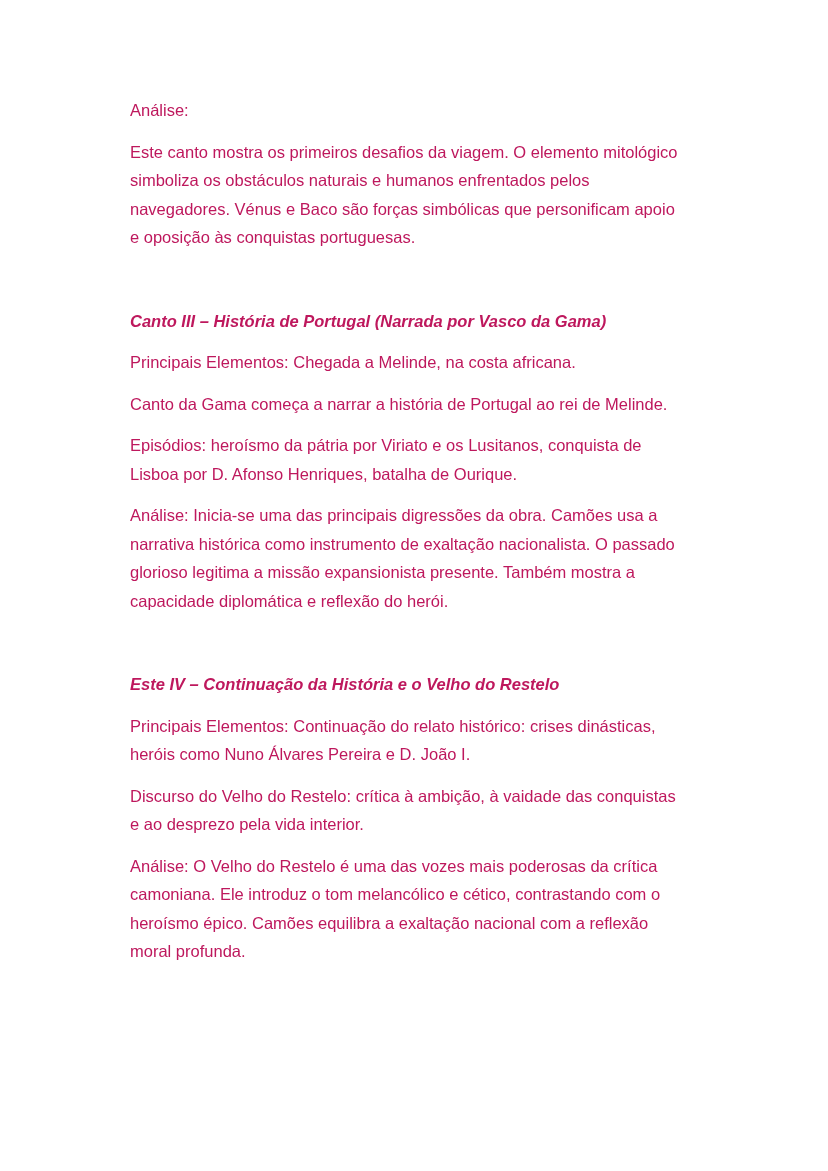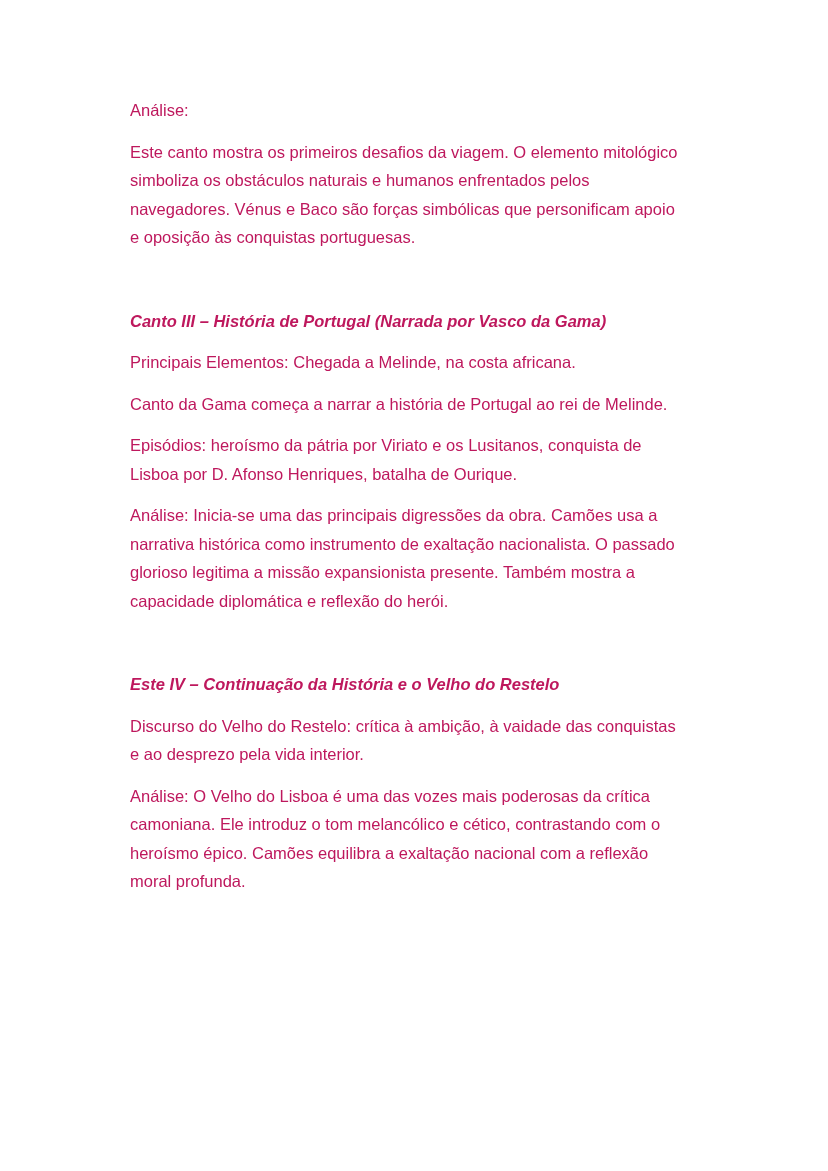--- a/index.html
+++ b/index.html
@@ -53,20 +53,22 @@
     <h2 class="heading">Canto III – História de Portugal (Narrada por Vasco da Gama)</h2>
     <p class="para">Principais Elementos: Chegada a Melinde, na costa africana.</p>
     <p class="para">Canto da Gama começa a narrar a história de Portugal ao rei de Melinde.</p>
     <p class="para">Episódios: heroísmo da pátria por Viriato e os Lusitanos, conquista de
 Lisboa por D. Afonso Henriques, batalha de Ourique.</p>
     <p class="para">Análise: Inicia-se uma das principais digressões da obra. Camões usa a
 narrativa histórica como instrumento de exaltação nacionalista. O passado
 glorioso legitima a missão expansionista presente. Também mostra a
 capacidade diplomática e reflexão do herói.</p>
     <h2 class="heading">Este IV – Continuação da História e o Velho do Restelo</h2>
+    <p class="para">Principais Elementos: Continuação do relato histórico: crises dinásticas,
+heróis como Nuno Álvares Pereira e D. João I.</p>
     <p class="para">Discurso do Velho do Restelo: crítica à ambição, à vaidade das conquistas
 e ao desprezo pela vida interior.</p>
-    <p class="para">Análise: O Velho do Lisboa é uma das vozes mais poderosas da crítica
+    <p class="para">Análise: O Velho do Restelo é uma das vozes mais poderosas da crítica
 camoniana. Ele introduz o tom melancólico e cético, contrastando com o
 heroísmo épico. Camões equilibra a exaltação nacional com a reflexão
 moral profunda.</p>
   </div>
 </div>
 
 </body></html>

